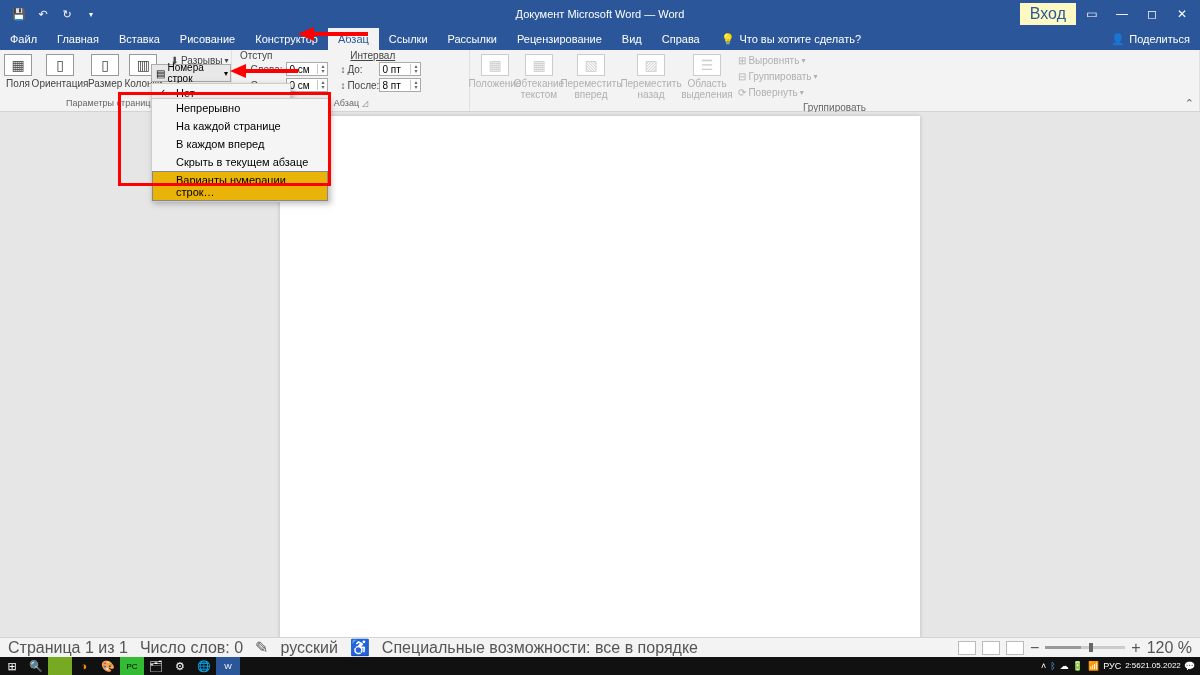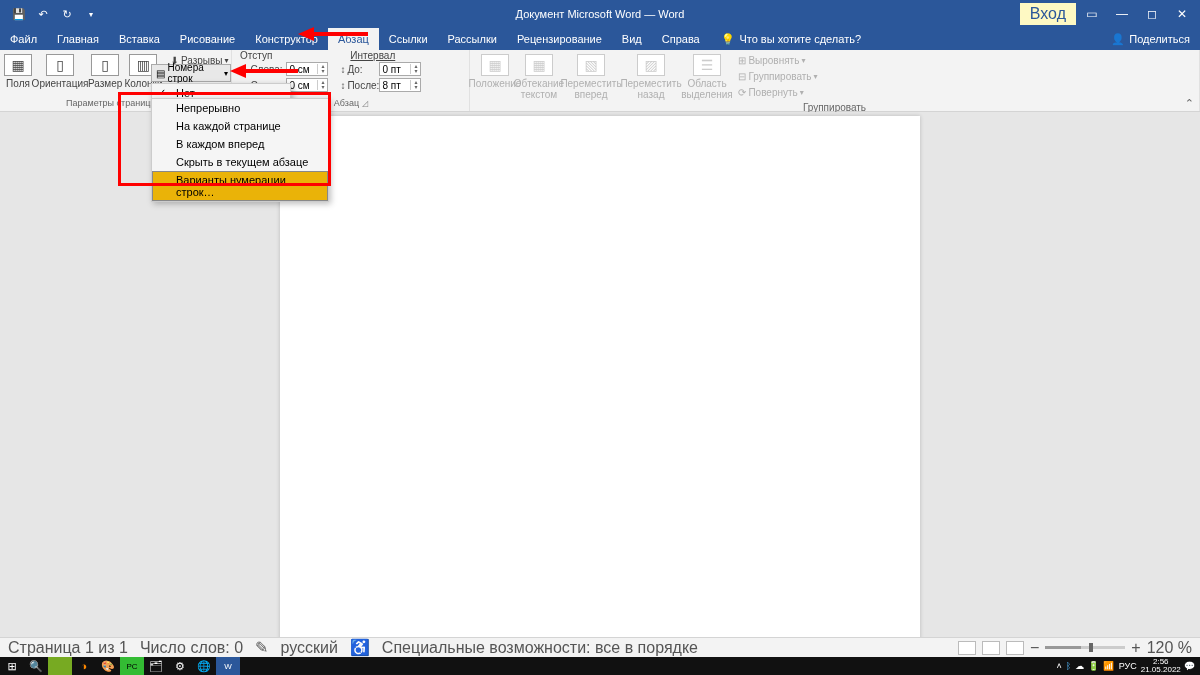--- a/index.html
+++ b/index.html
@@ -63,21 +63,21 @@
 .statusbar { position: absolute; bottom: 18px; left: 0; right: 0; height: 20px; background: #f3f3f3; border-top: 1px solid #d4d4d4; display: flex; align-items: center; font-size: 16px; color: #555; padding: 0 8px; gap: 12px; }
 .status-right { margin-left: auto; display: flex; align-items: center; gap: 6px; }
 .view-btn { width: 18px; height: 14px; border: 1px solid #bbb; background: #fff; }
 .zoom-slider { width: 80px; height: 3px; background: linear-gradient(to right,#999 0 45%,#ccc 45% 100%); position: relative; }
 .zoom-slider::after { content: ""; position: absolute; right: 32px; top: -3px; width: 4px; height: 9px; background: #666; }
 
 
 .taskbar { position: absolute; bottom: 0; left: 0; right: 0; height: 18px; background: #111; display: flex; align-items: center; color: #fff; font-size: 9px; }
 .task-icon { width: 24px; height: 18px; display: flex; align-items: center; justify-content: center; font-size: 11px; }
 .tray { margin-left: auto; display: flex; align-items: center; gap: 4px; padding-right: 4px; }
-.clock { display: flex; flex-direction: column; align-items: center; line-height: 8px; font-size: 8px; }
+.clock { display: flex; flex-direction: row; align-items: center; line-height: 8px; font-size: 8px; }
 
 
 .collapse-chev { position: absolute; right: 6px; top: 97px; font-size: 11px; color: #666; }
 </style>
 </head>
 <body>
 
 <div class="titlebar">
   <div class="qat">
     <div class="qat-btn">💾</div>

